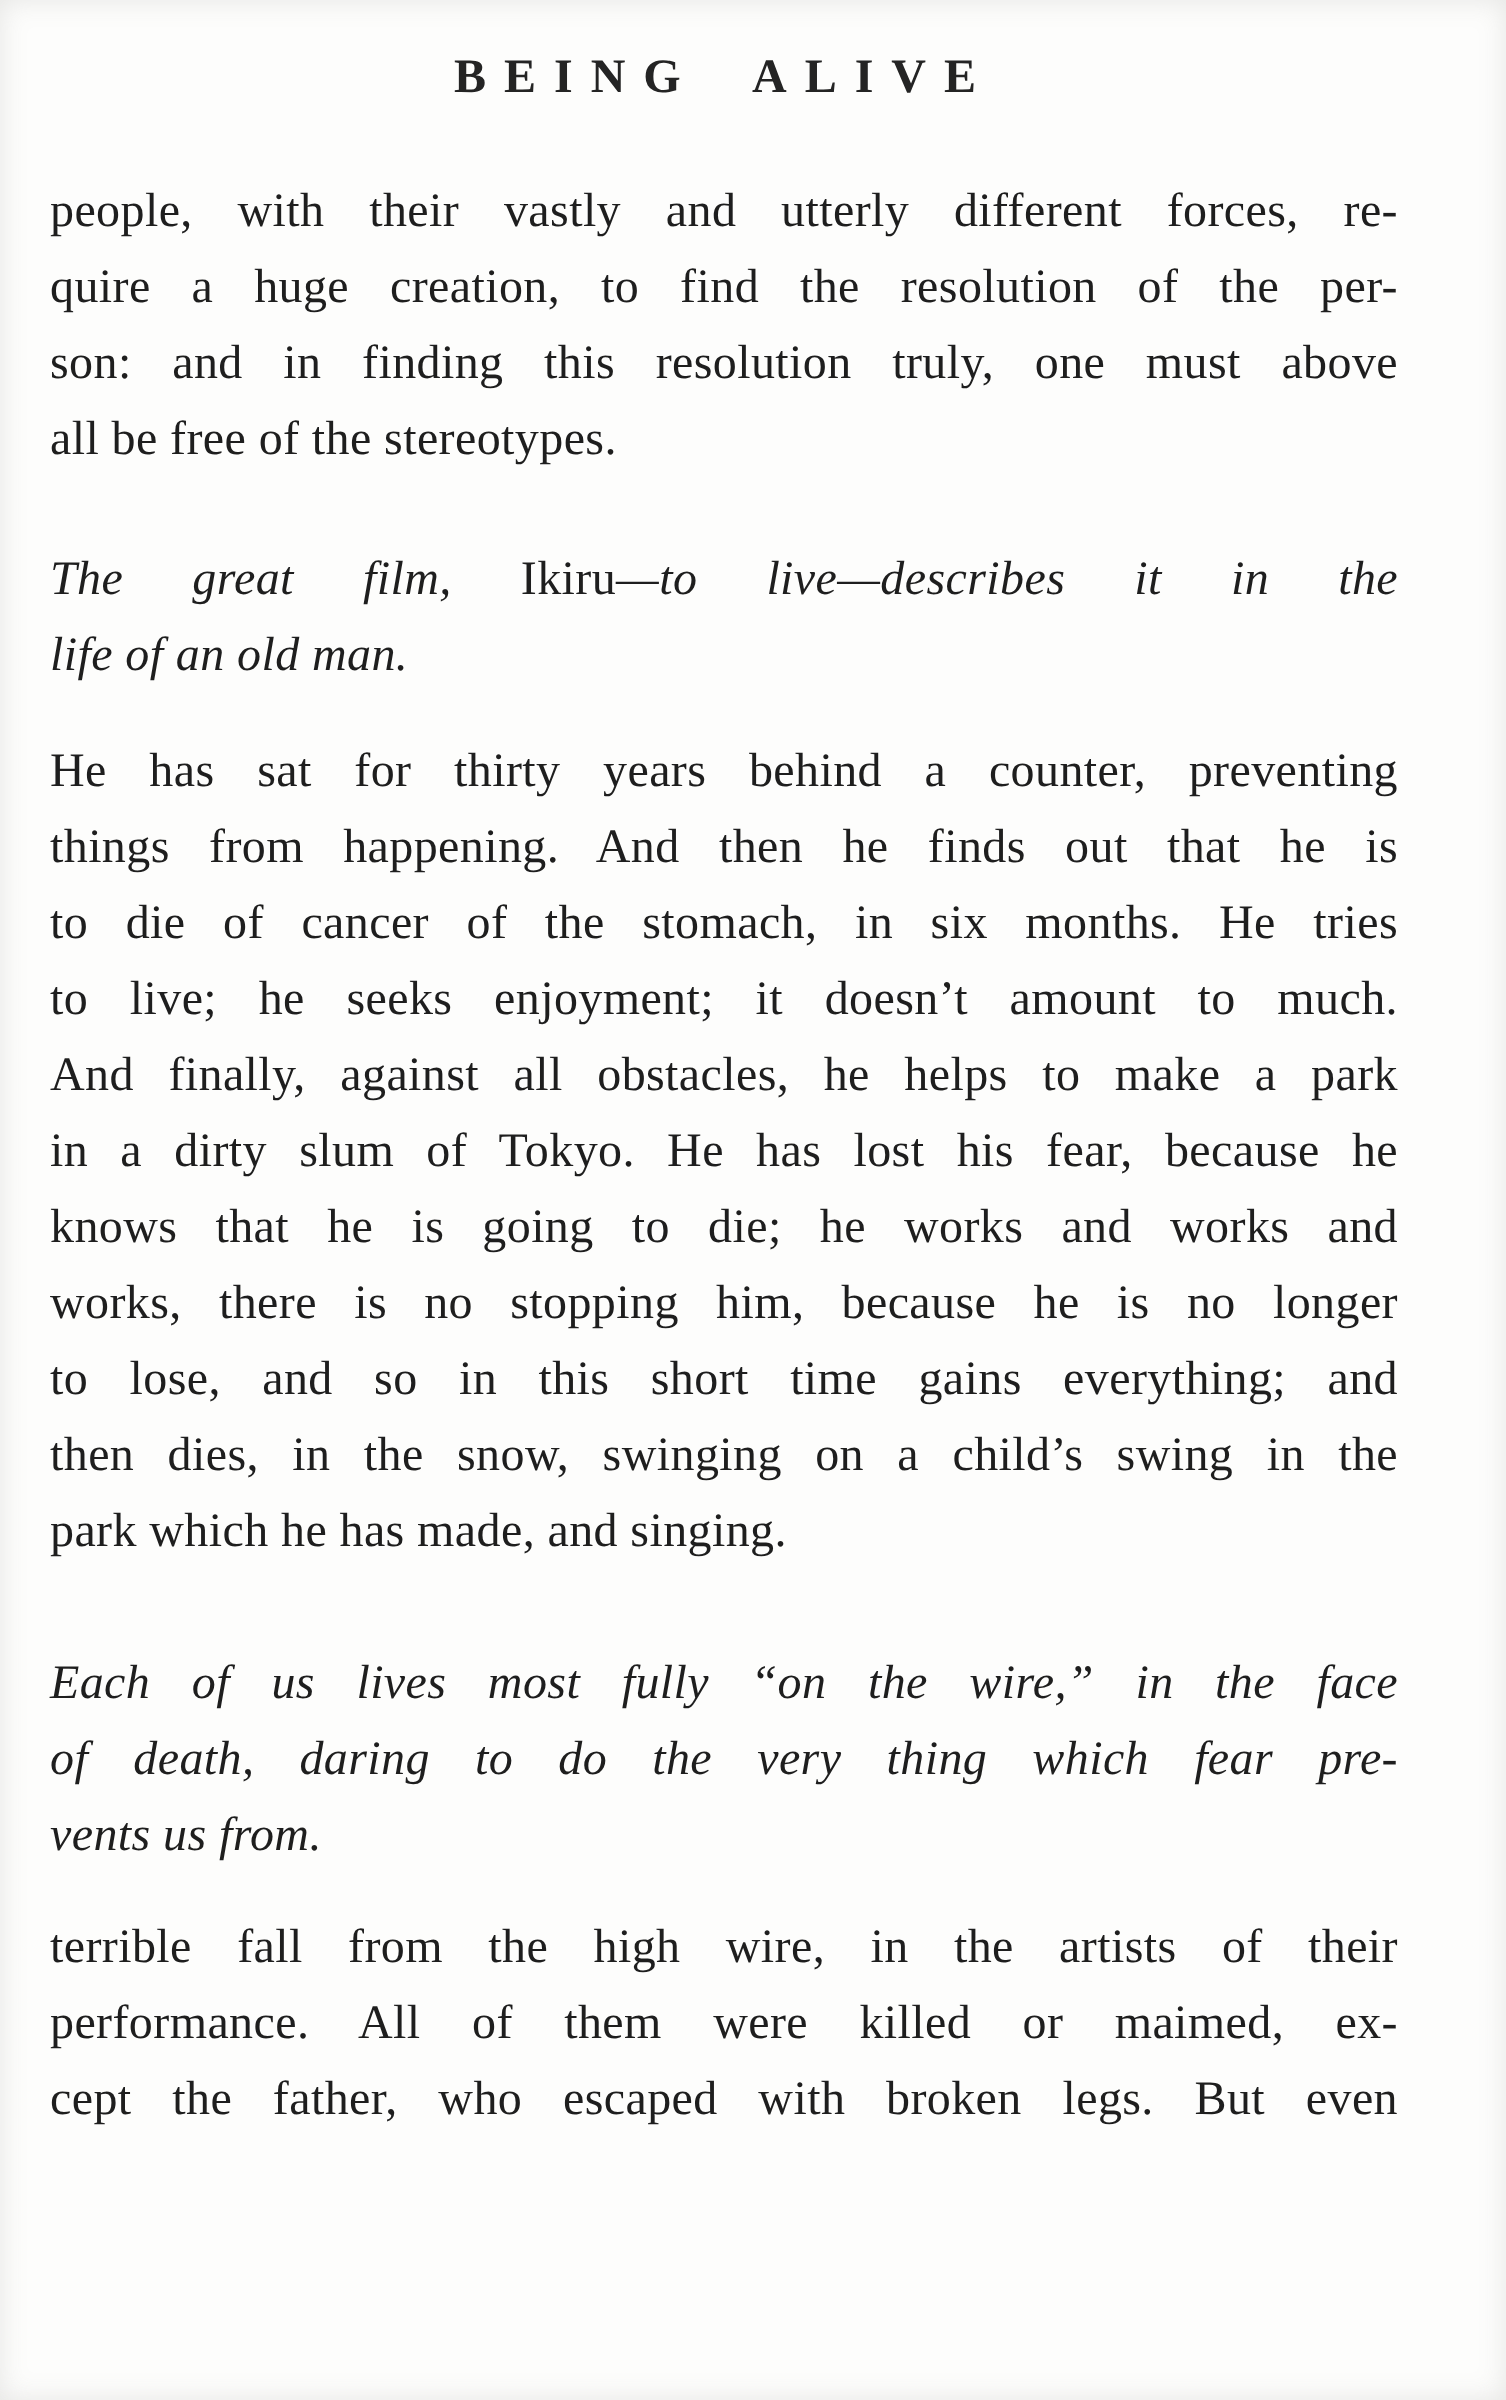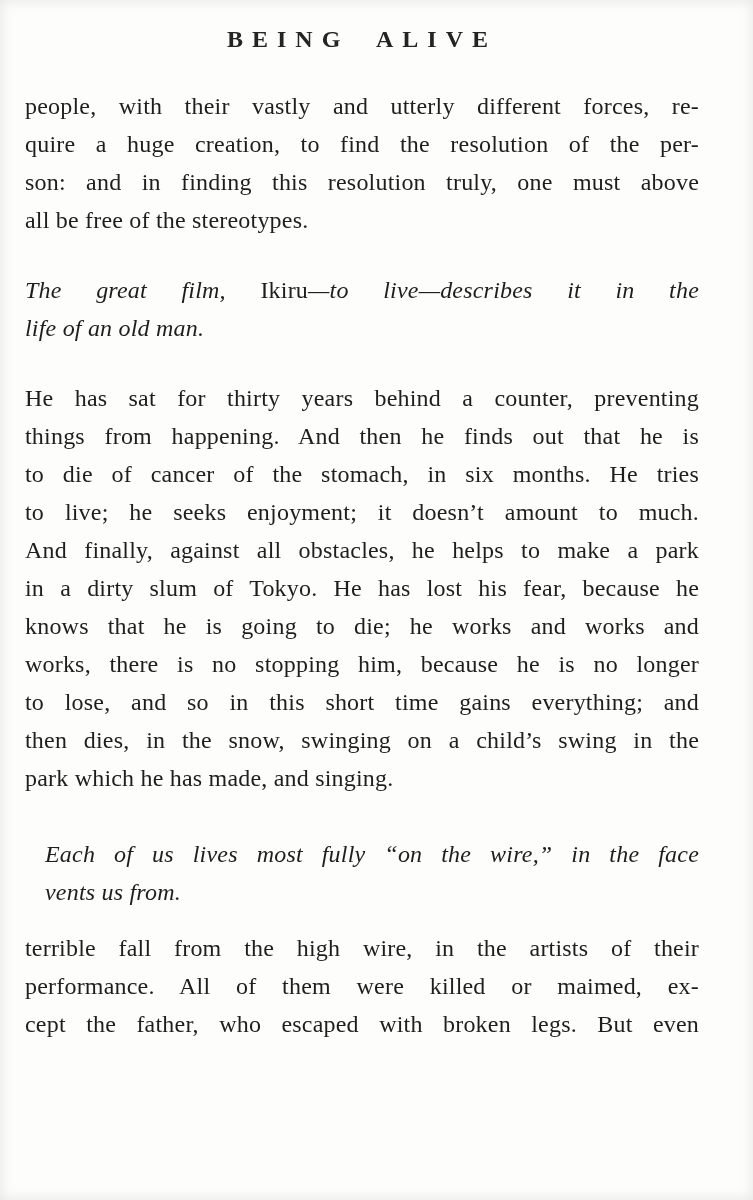--- a/index.html
+++ b/index.html
@@ -41,22 +41,22 @@
     text-align: justify;
     text-align-last: justify;
   }
   .ln.end {
     text-align: center;
     text-align-last: left;
   }
   .upright { font-style: normal; }
   .p1 { margin-top: 34px; }
   .p2 { margin-top: 32px; }
-  .p3 { margin-top: 32px; }
-  .p4 { margin-top: 38px; margin-left: 20px; }
+  .p3 { margin-top: 20px; }
+  .p4 { margin-top: 38px; }
   .p5 { margin-top: 18px; }
 </style>
 </head>
 <body>
 
 <div class="page">
 
   <h1 class="running-head">BEING ALIVE</h1>
 
   <div class="para roman p1">
@@ -80,20 +80,21 @@
     <div class="ln">in a dirty slum of Tokyo. He has lost his fear, because he</div>
     <div class="ln">knows that he is going to die; he works and works and</div>
     <div class="ln">works, there is no stopping him, because he is no longer</div>
     <div class="ln">to lose, and so in this short time gains everything; and</div>
     <div class="ln">then dies, in the snow, swinging on a child’s swing in the</div>
     <div class="ln end">park which he has made, and singing.</div>
   </div>
 
   <div class="para italic p4">
     <div class="ln">Each of us lives most fully “on the wire,” in the face</div>
+    <div class="ln">of death, daring to do the very thing which fear pre-</div>
     <div class="ln end">vents us from.</div>
   </div>
 
   <div class="para roman p5">
     <div class="ln">terrible fall from the high wire, in the artists of their</div>
     <div class="ln">performance. All of them were killed or maimed, ex-</div>
     <div class="ln">cept the father, who escaped with broken legs. But even</div>
   </div>
 
 </div>

